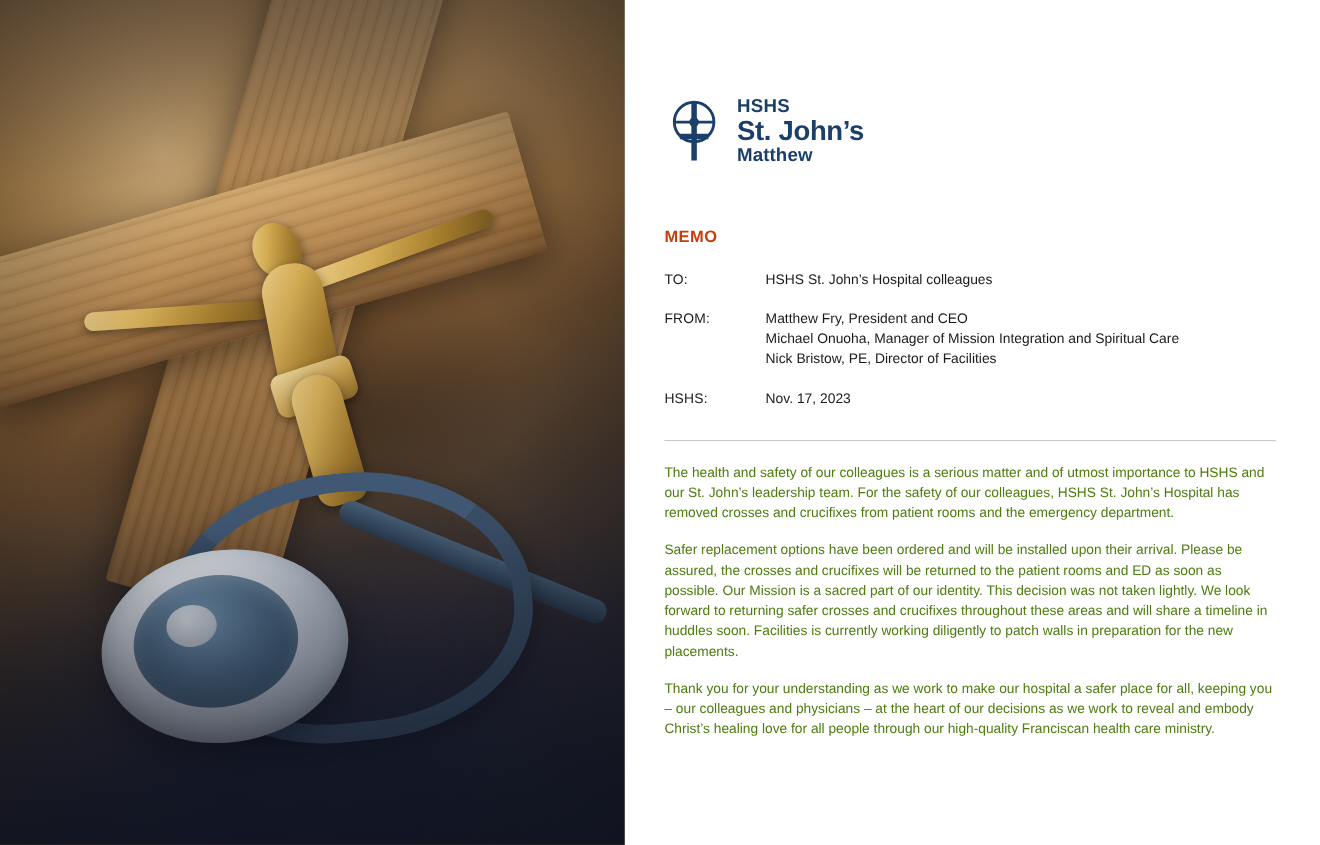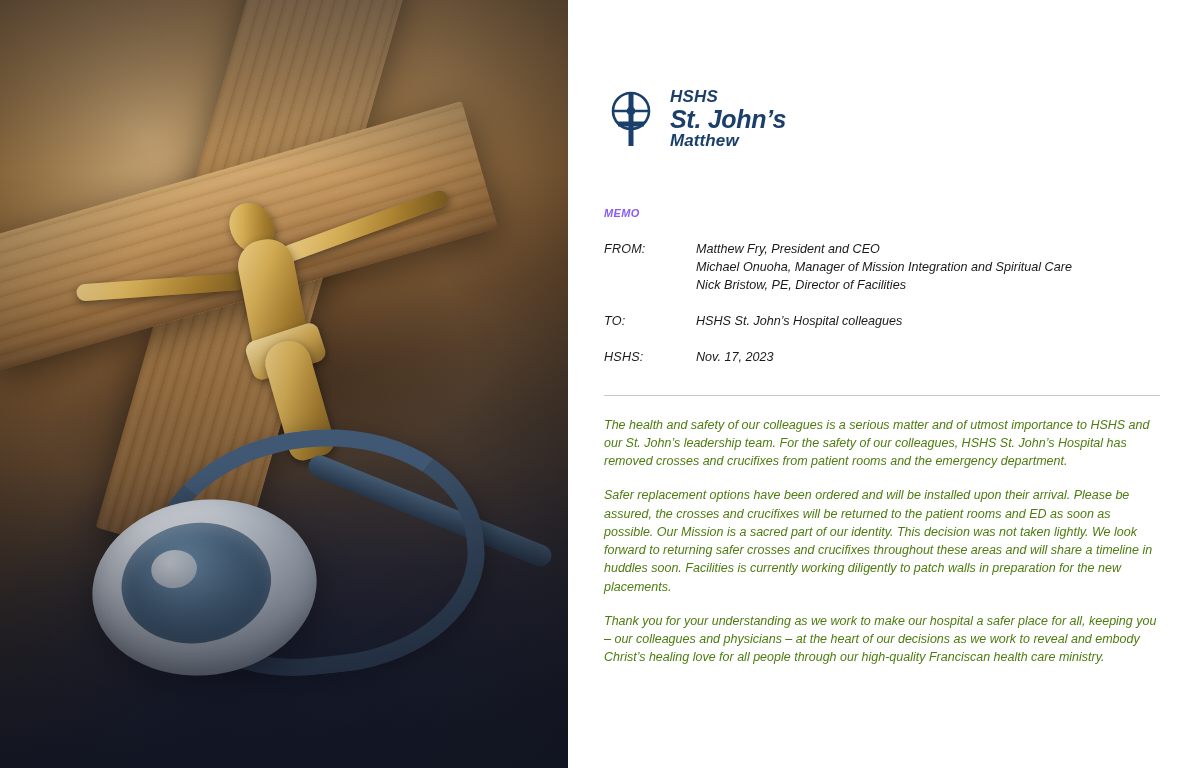--- a/index.html
+++ b/index.html
@@ -12,21 +12,20 @@
     background: #ffffff;
     font-family: "Liberation Sans", sans-serif;
     overflow: hidden;
   }
   .page {
     position: relative;
     width: 1200px;
     height: 768px;
     display: flex;
     background: #ffffff;
-    font-style: italic;
   }
 
   
   .photo-panel {
     position: relative;
     width: 568px;
     height: 768px;
     overflow: hidden;
     background: #2b2118;
     flex: 0 0 568px;
@@ -226,23 +225,23 @@
     font-weight: bold;
     letter-spacing: -0.3px;
   }
   .logo-text .l3 {
     font-size: 17px;
     font-weight: bold;
     letter-spacing: 0.1px;
   }
 
   .memo-title {
-    font-size: 11px;
+    font-size: 15px;
     font-weight: bold;
-    color: #8b5cf6;
+    color: #c2410c;
     letter-spacing: 0.4px;
     margin-bottom: 22px;
     margin-top: 12px;
   }
 
   .meta-table {
     width: 100%;
     border-collapse: collapse;
   }
   .meta-table td {
@@ -321,31 +320,31 @@
           <div class="l2">St. John’s</div>
           <div class="l3">Matthew</div>
         </span>
       </div>
 
       <div class="memo-title">MEMO</div>
 
       <table class="meta-table">
         <tbody>
           <tr>
+            <td class="meta-label">TO:</td>
+            <td class="meta-value">
+              <div>HSHS St. John’s Hospital colleagues</div>
+            </td>
+          </tr>
+          <tr>
             <td class="meta-label">FROM:</td>
             <td class="meta-value">
               <div>Matthew Fry, President and CEO</div>
               <div>Michael Onuoha, Manager of Mission Integration and Spiritual Care</div>
               <div>Nick Bristow, PE, Director of Facilities</div>
-            </td>
-          </tr>
-          <tr>
-            <td class="meta-label">TO:</td>
-            <td class="meta-value">
-              <div>HSHS St. John’s Hospital colleagues</div>
             </td>
           </tr>
           <tr>
             <td class="meta-label">HSHS:</td>
             <td class="meta-value">
               <div>Nov. 17, 2023</div>
             </td>
           </tr>
         </tbody>
       </table>

